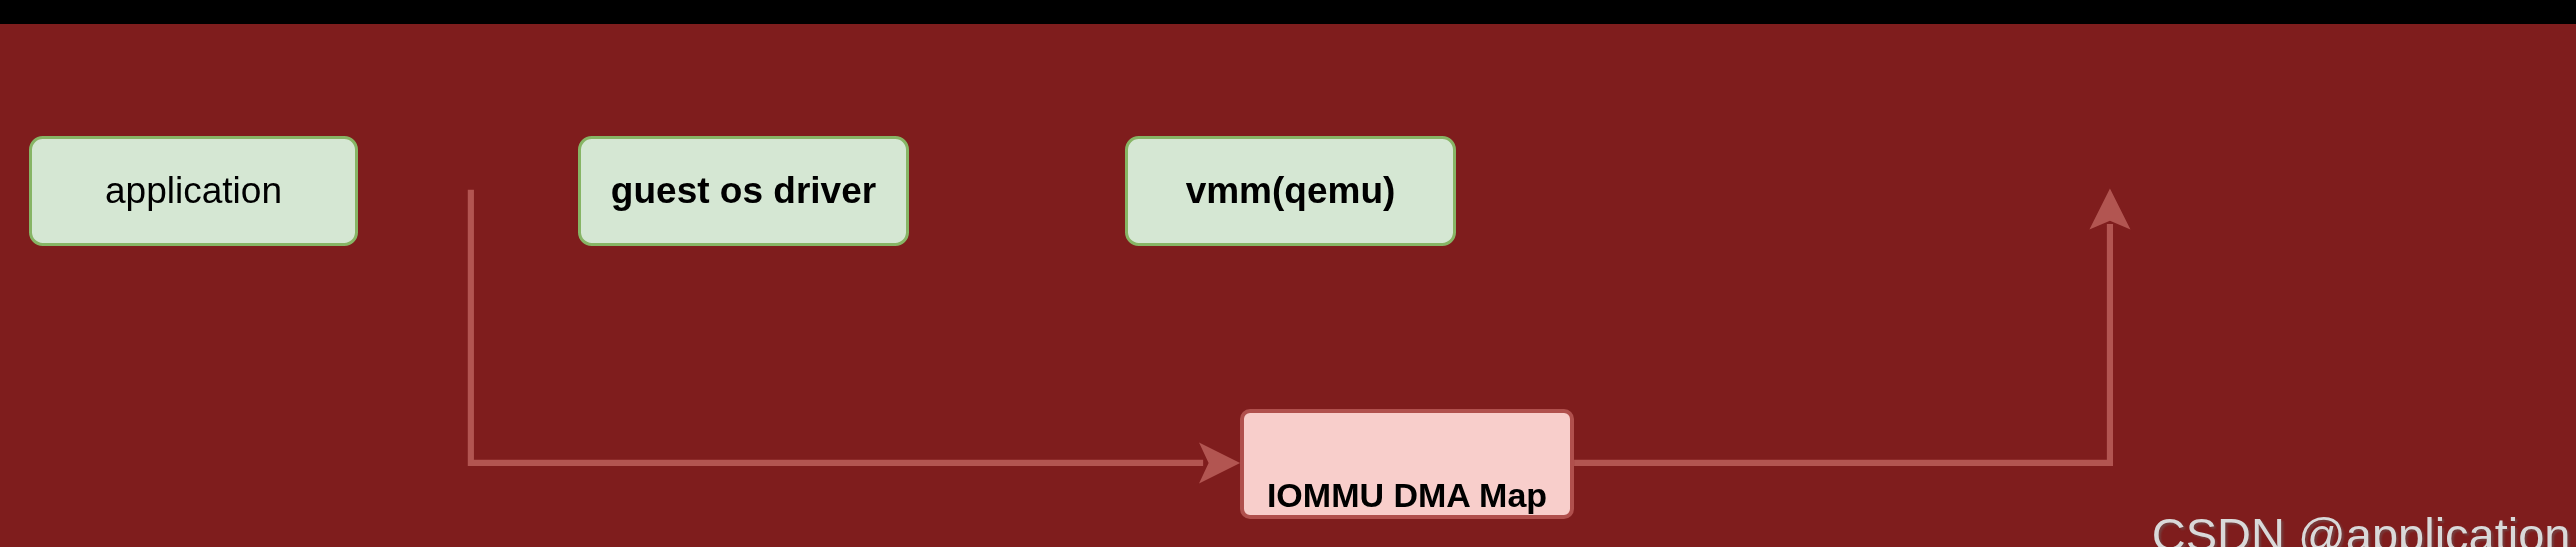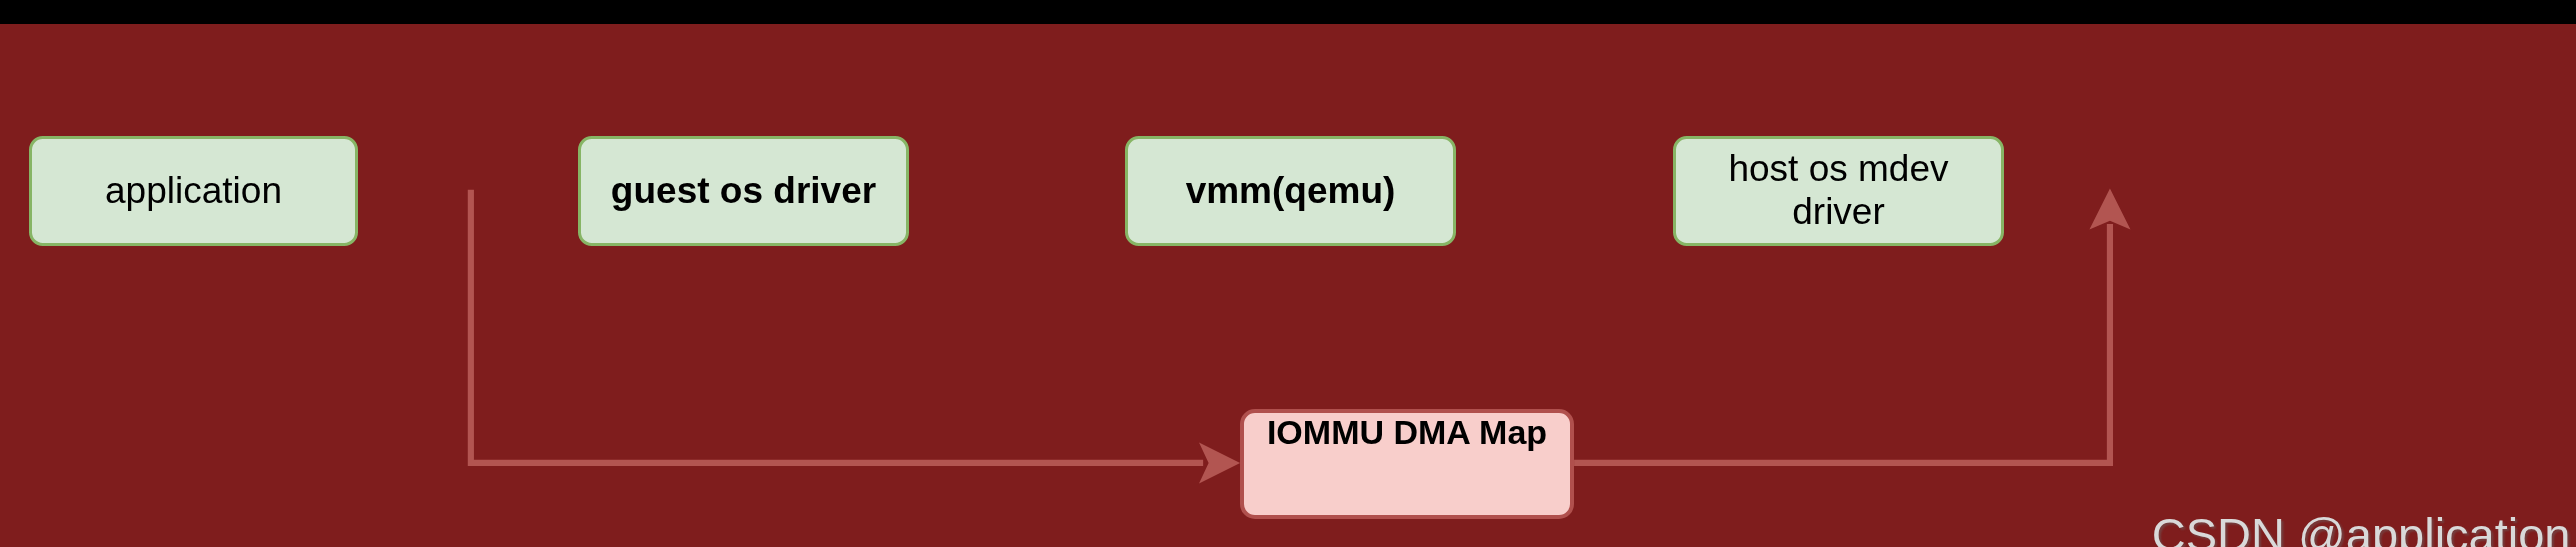--- a/index.html
+++ b/index.html
@@ -35,23 +35,23 @@
   }
   .map-node {
     position: absolute;
     box-sizing: border-box;
     left: 1240px;
     top: 385px;
     width: 334px;
     height: 110px;
     background: var(--map-fill);
     border: 4.8px solid var(--map-border);
-    border-radius: 15px;
+    border-radius: 10px;
     display: flex;
-    align-items: flex-start;
+    align-items: flex-end;
     justify-content: center;
     text-align: center;
   }
   .map-label {
     font-size: 34px;
     font-weight: bold;
     color: var(--label-text);
   }
   .arrow-layer {
     position: absolute;
@@ -81,24 +81,20 @@
   </div>
 
   <div class="node" style="left:578px; top:112px; width:331px;font-weight:bold;">
     <span class="node-label">guest os driver</span>
   </div>
 
   <div class="node" style="left:1125px; top:112px; width:331px;font-weight:bold;">
     <span class="node-label">vmm(qemu)</span>
   </div>
 
-  <div class="node" style="left:1673px; top:112px; width:331px;">
-    <span class="node-label">host os mdev
-driver</span>
-  </div>
 
 
   <div class="map-node">
     <span class="map-label">IOMMU DMA Map</span>
   </div>
 
   <svg class="arrow-layer" viewBox="0 0 3764 800">
 
     <g>
       <path d="M688,242 L688,641 L1758,641" fill="none" stroke="var(--arrow)" stroke-width="9"></path>

